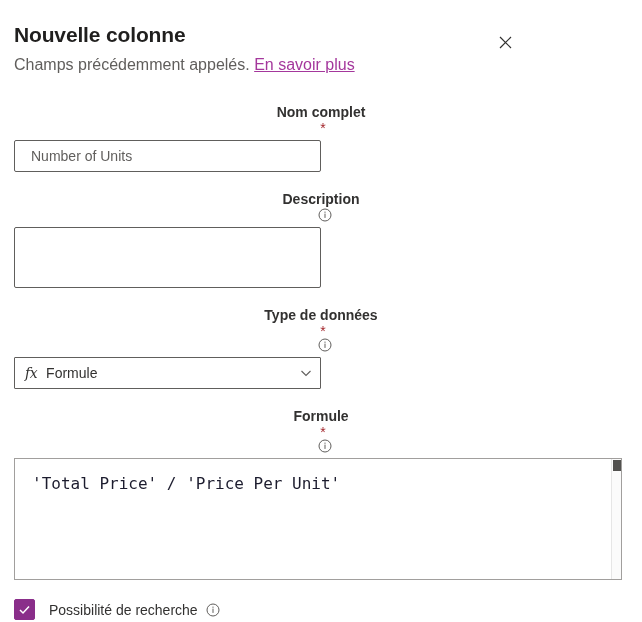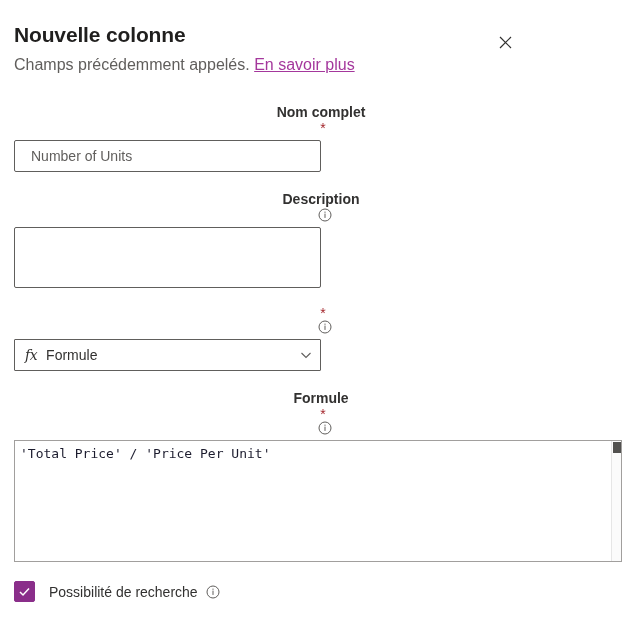--- a/index.html
+++ b/index.html
@@ -178,25 +178,25 @@
     border: 1px solid #a19f9d;
     background: #ffffff;
     overflow: hidden;
   }
   .formula-text {
     position: absolute;
     left: 5px;
     top: 4px;
     right: 14px;
     font-family: "DejaVu Sans Mono", monospace;
-    font-size: 13px;
+    font-size: 16px;
     line-height: 18px;
     color: #1c1c2e;
     white-space: pre;
-    margin: 0;
+    margin: 12px;
   }
   .formula-scrollbar {
     position: absolute;
     right: 0;
     top: 0;
     width: 9px;
     height: 100%;
     background: #fbfbfb;
     border-left: 1px solid #e6e6e6;
     cursor: pointer;
@@ -303,20 +303,21 @@
           </svg>
         </span>
       </div>
       <textarea class="desc-area" style=""></textarea>
     </div>
 
     <div class="gap-md"></div>
 
     <div class="field">
       <div class="field-label">
+        <span>Type de données</span>
         <span class="req-star">*</span>
         <span class="info-icon">
           <svg width="14" height="14" viewBox="0 0 14 14" aria-hidden="true">
             <circle cx="7" cy="7" r="6" fill="none" stroke="#605e5c" stroke-width="1"></circle>
             <rect x="6.5" y="5.6" width="1" height="4.3" fill="#605e5c"></rect>
             <rect x="6.5" y="3.6" width="1" height="1.2" fill="#605e5c"></rect>
           </svg>
         </span>
       </div>
       <div class="dropdown">

